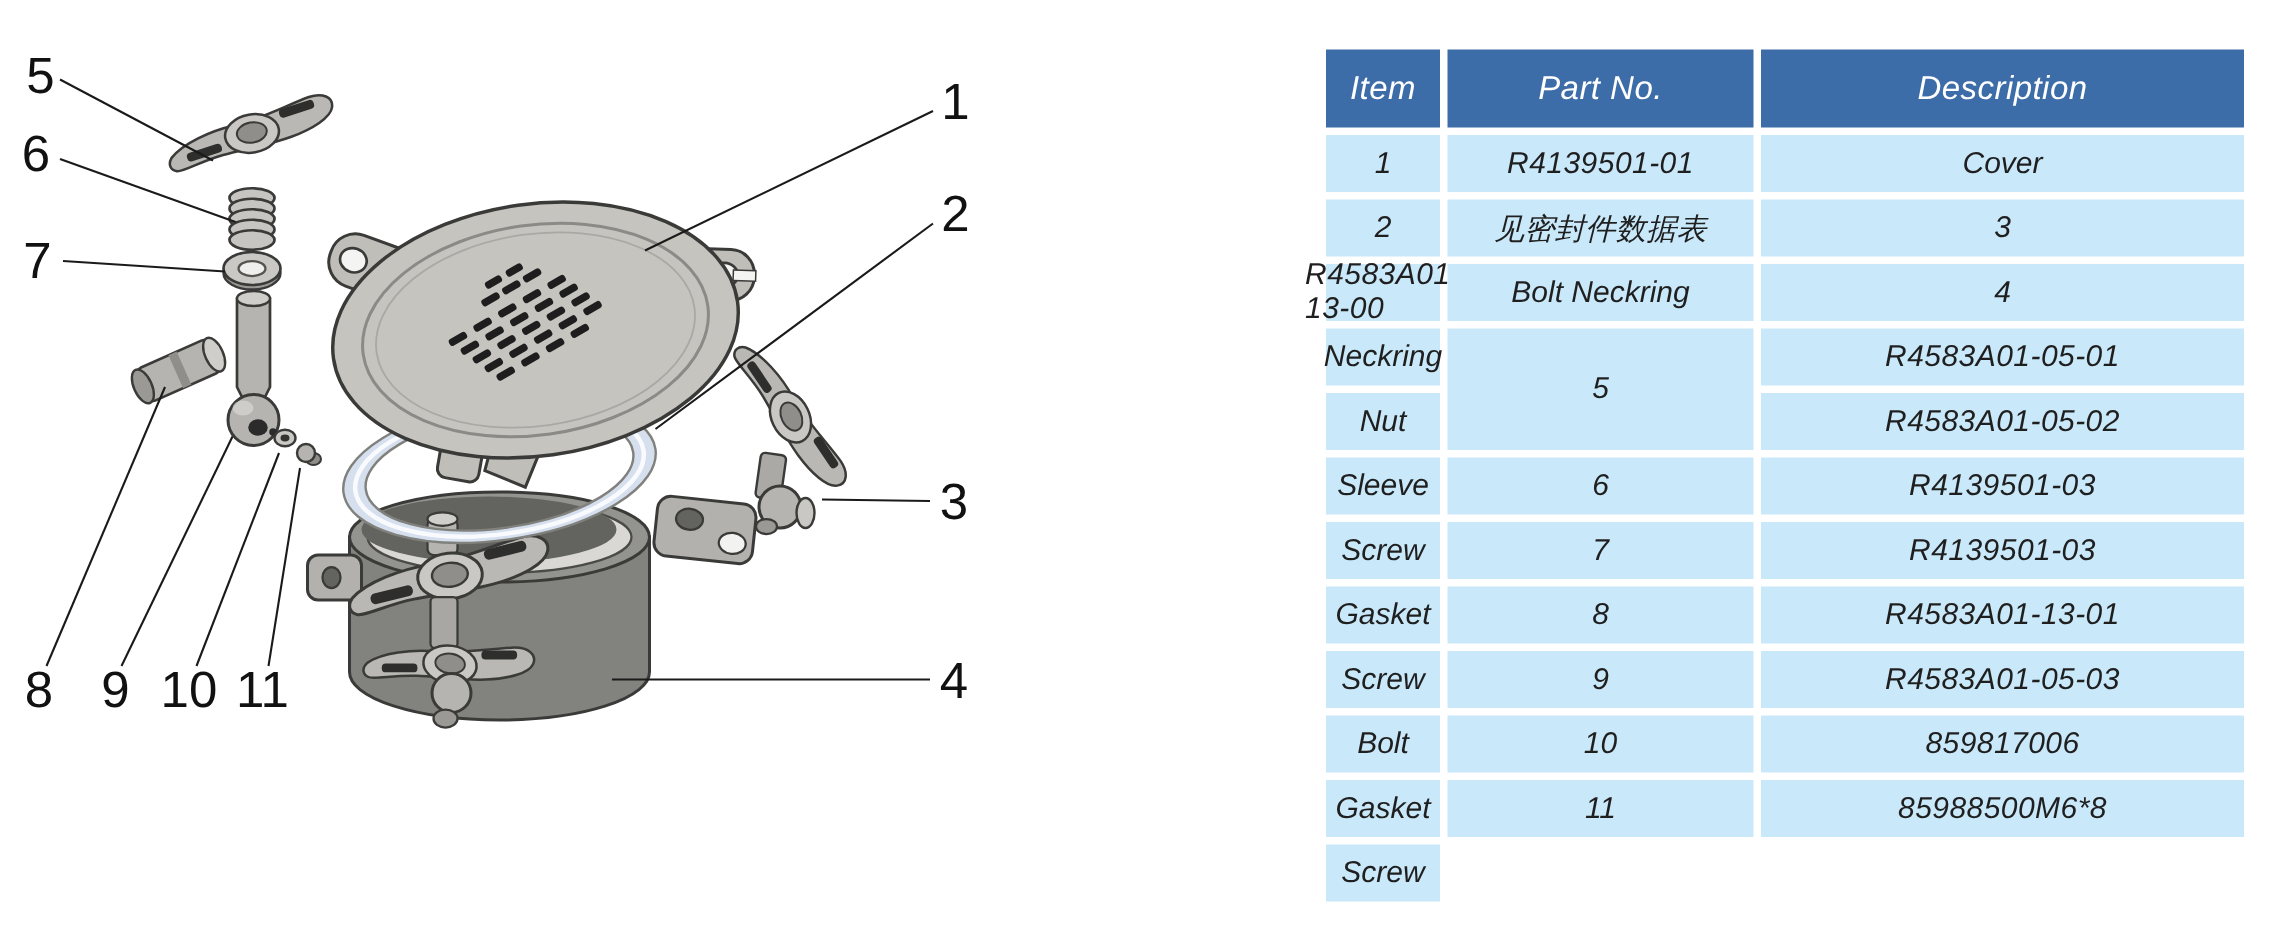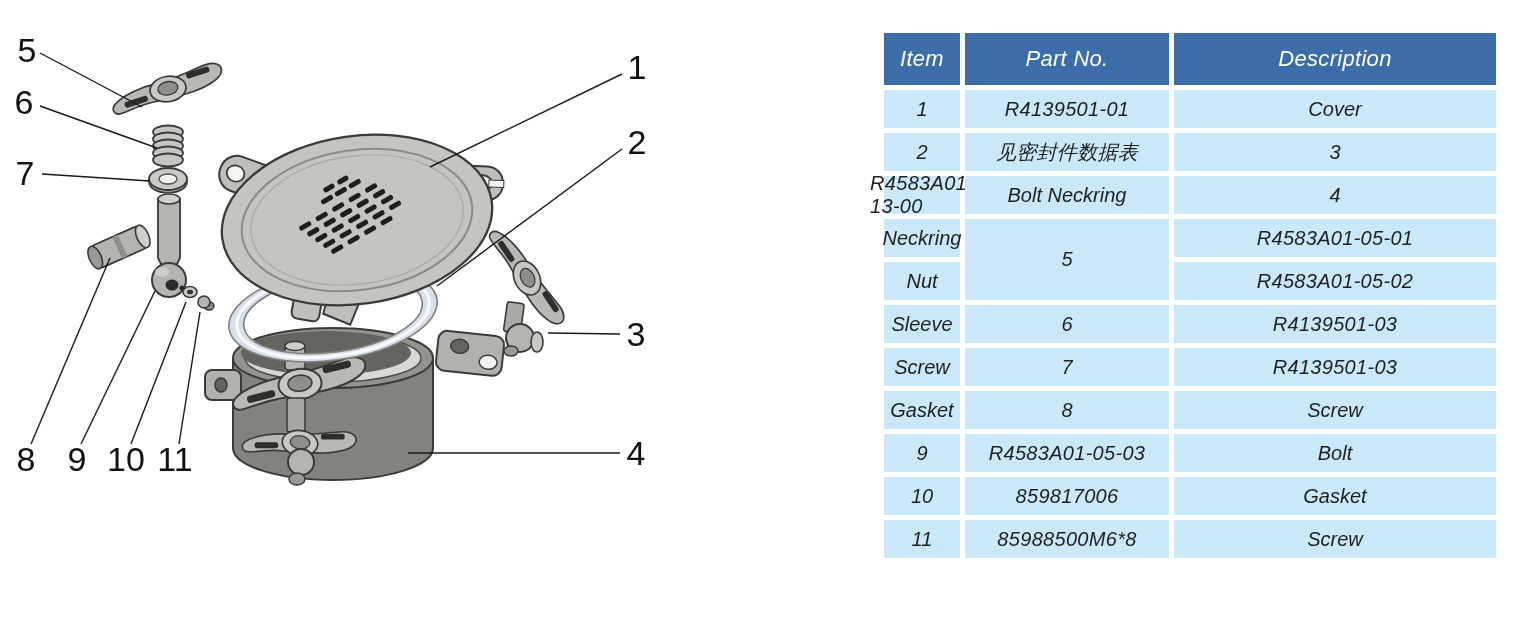--- a/index.html
+++ b/index.html
@@ -231,20 +231,21 @@
 
   <div class="td">6</div>
   <div class="td part">R4139501-03</div>
   <div class="td">Screw</div>
 
   <div class="td">7</div>
   <div class="td part">R4139501-03</div>
   <div class="td">Gasket</div>
 
   <div class="td">8</div>
+  <div class="td part">R4583A01-13-01</div>
   <div class="td">Screw</div>
 
   <div class="td">9</div>
   <div class="td part">R4583A01-05-03</div>
   <div class="td">Bolt</div>
 
   <div class="td">10</div>
   <div class="td part">859817006</div>
   <div class="td">Gasket</div>
 

